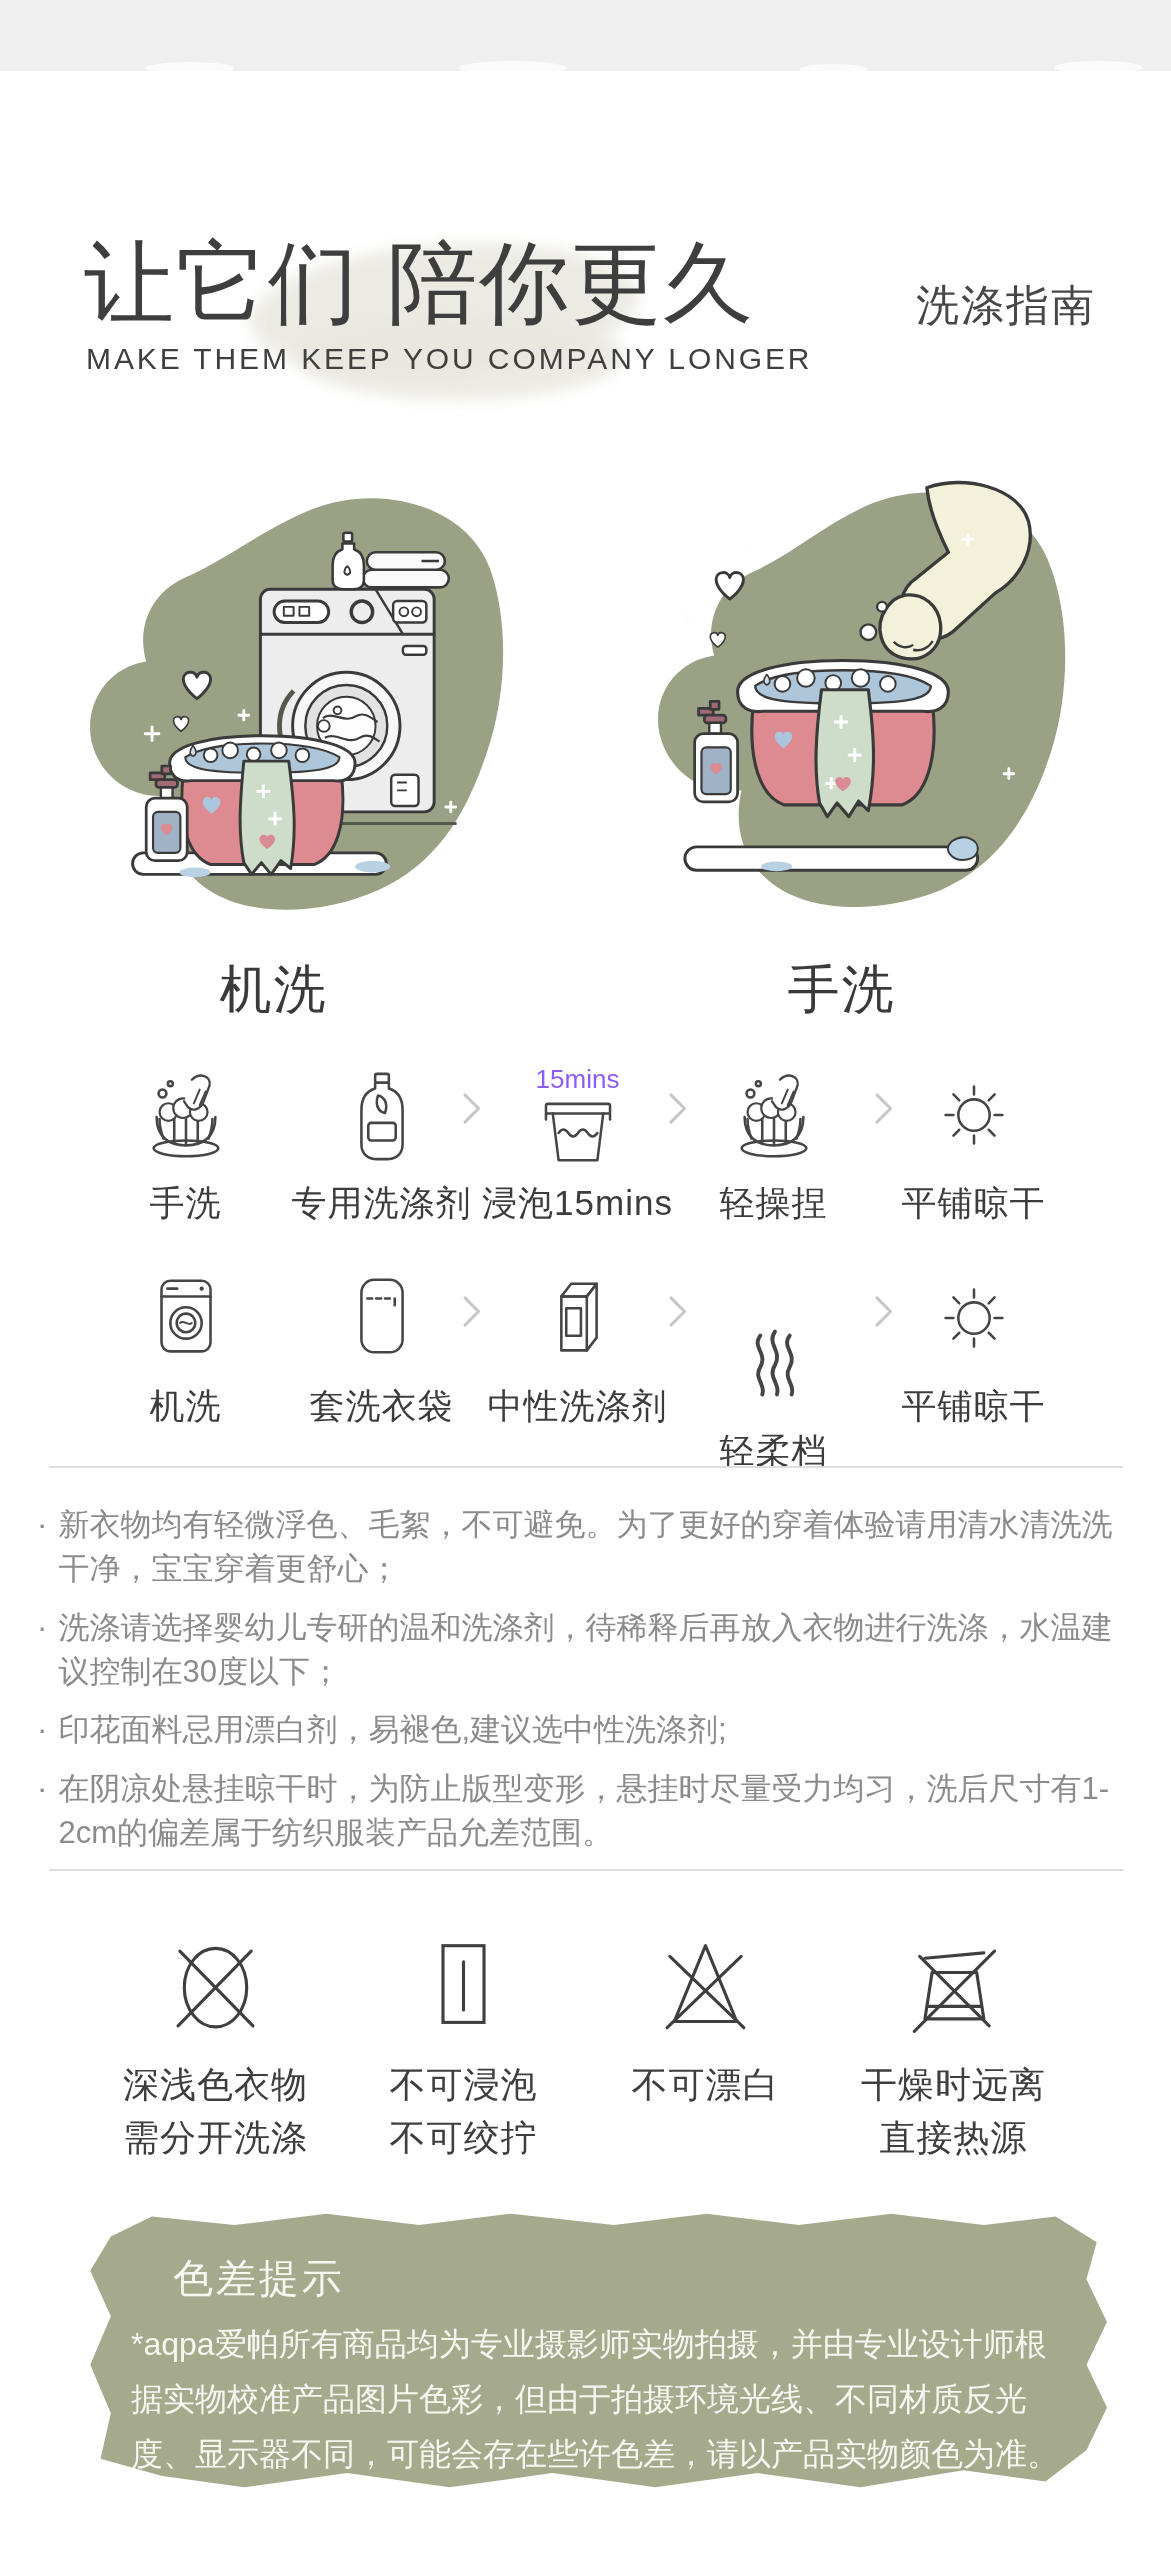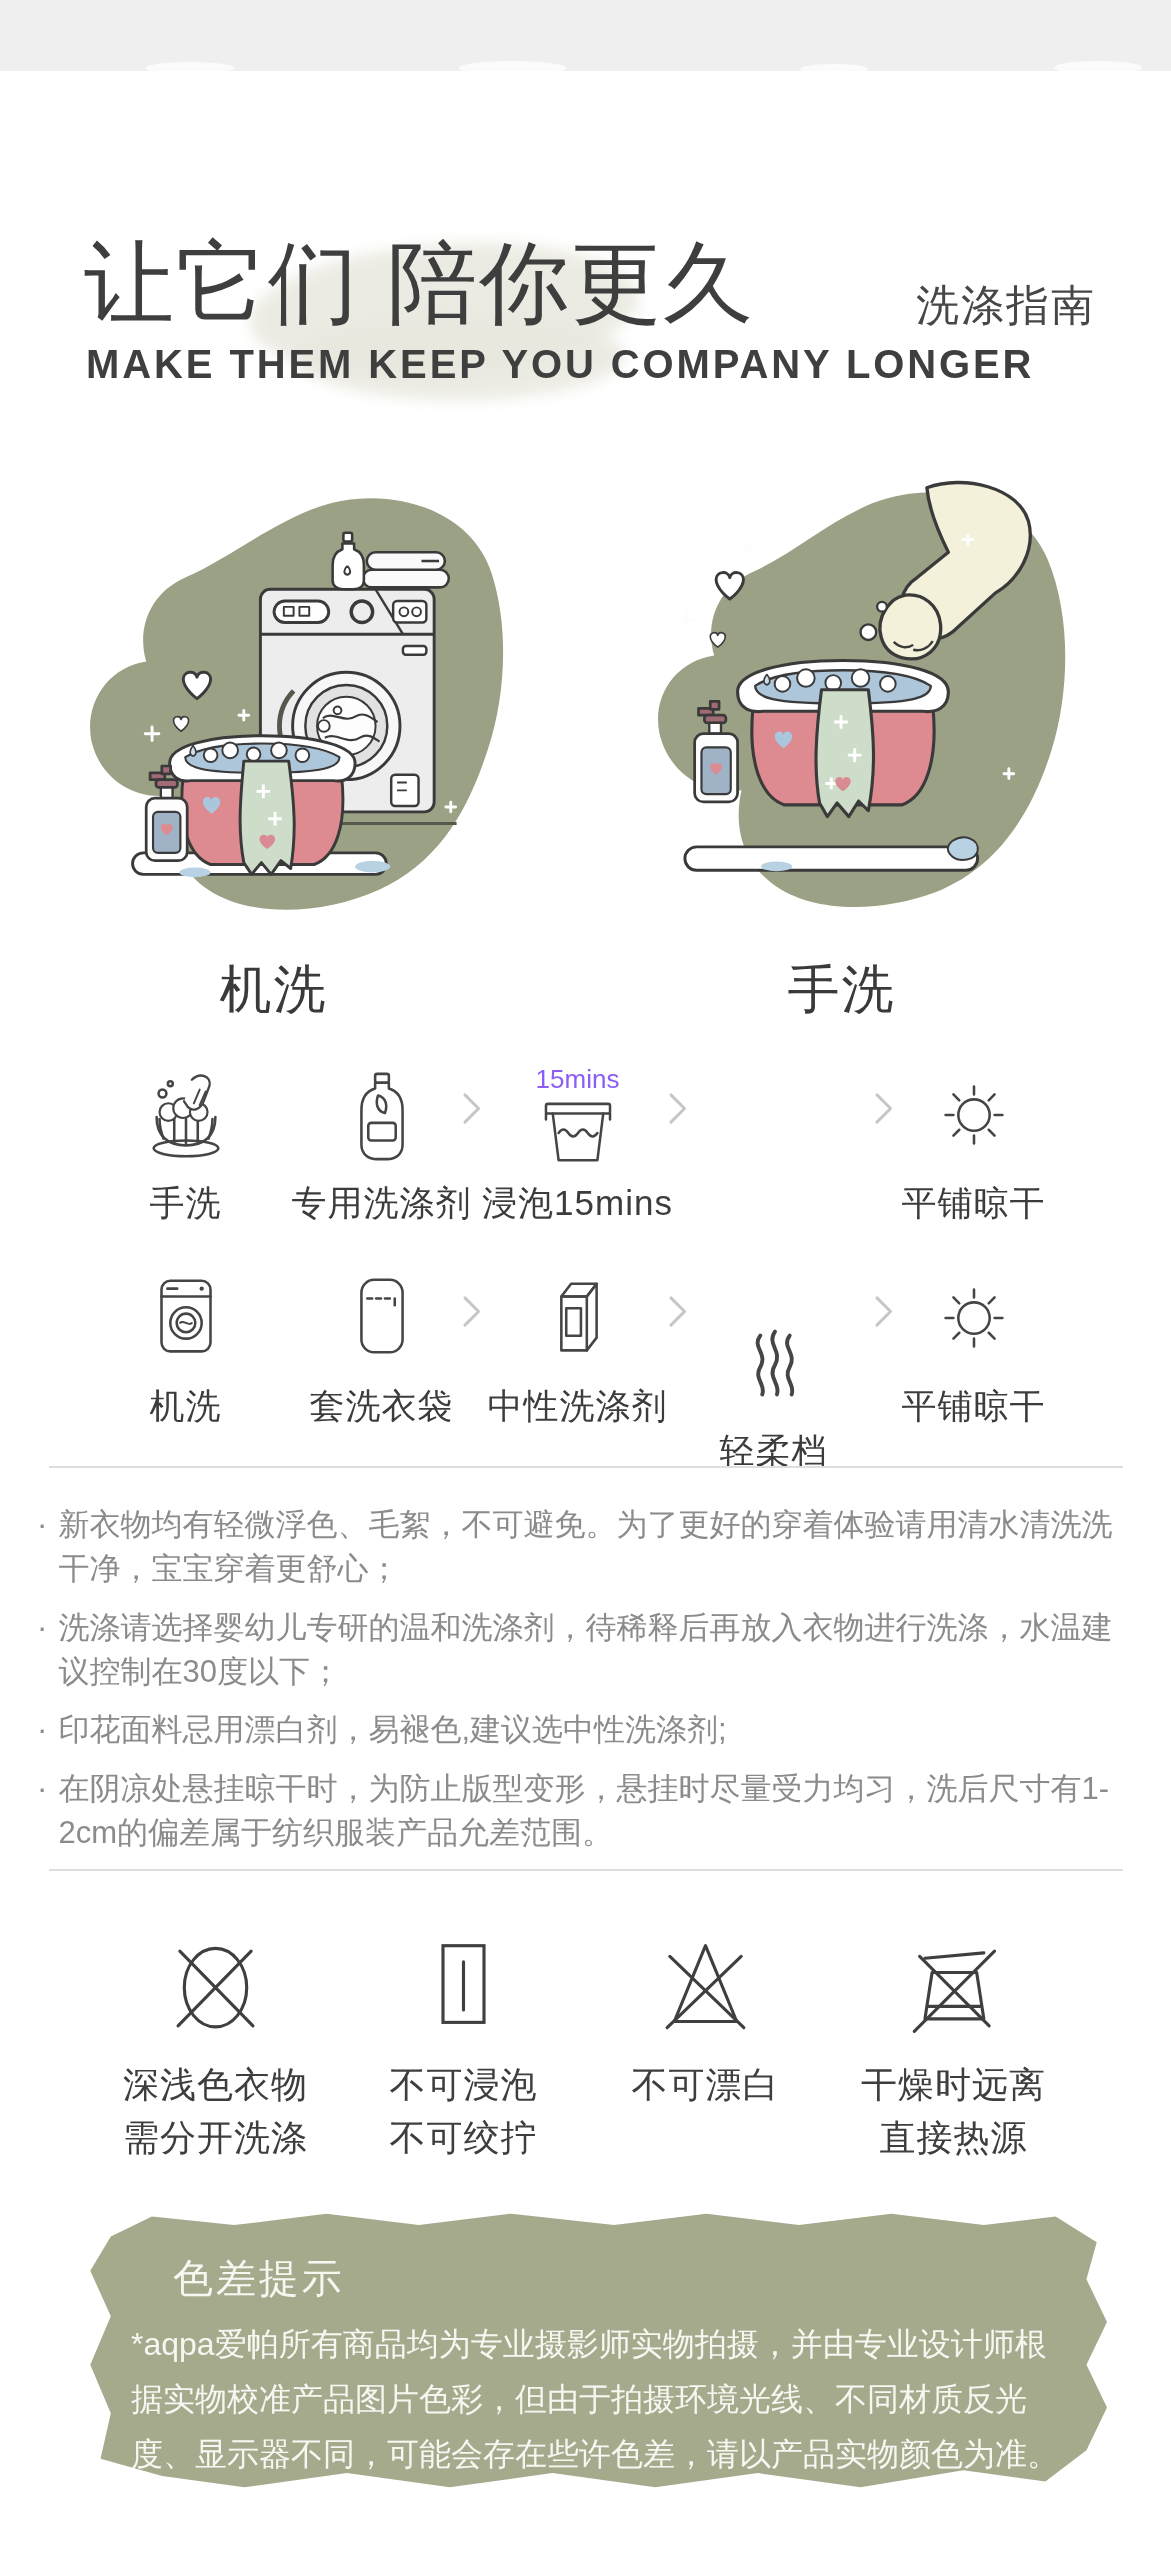--- a/index.html
+++ b/index.html
@@ -8,21 +8,21 @@
 
   
   .top-band{position:absolute;left:0;top:0;width:1171px;height:71px;background:var(--top-band,#efefef);}
   .nick{position:absolute;background:rgba(255,255,255,.75);border-radius:50%;}
 
   
   .brush{position:absolute;border-radius:50%;background:var(--brush,#e9e8df);filter:blur(6.8px);opacity:.85;}
   .title{position:absolute;left:84px;top:223px;margin:0;font-size:90px;font-weight:500;
          color:var(--text-dark,#3e3e3e);letter-spacing:2px;white-space:nowrap;}
   .side-label{position:absolute;left:916px;top:277px;font-size:43px;color:#474747;letter-spacing:2px;}
-  .subtitle{position:absolute;left:86px;top:342px;font-size:40px;font-weight:700;color:#3f3f3f;
+  .subtitle{position:absolute;left:86px;top:342px;font-size:30px;font-weight:400;color:#3f3f3f;
             letter-spacing:2.9px;white-space:nowrap;}
 
   
   .illu{position:absolute;}
   .illu-label{position:absolute;width:195px;text-align:center;font-size:52px;font-weight:500;
               color:#3a3a3a;letter-spacing:2px;}
 
   
   .step-cell{position:absolute;width:195px;text-align:center;}
   .icon-box{position:relative;height:102px;display:flex;align-items:flex-end;justify-content:center;}
@@ -246,20 +246,41 @@
         <rect x="17" y="4" width="66" height="10" rx="2"></rect>
         <path d="M17,14 v6 M83,14 v6"></path>
         <path d="M24,14 l6,48 h40 l6,-48"></path>
         <path d="M30,34 q5,-7 10,0 t10,0 t10,0 t10,0"></path>
       </g>
         </svg>
       </div>
     <div class="step-label">浸泡15mins</div>
   </div>
 
+  <div class="step-cell" style="left:676px;top:1064px;">
+    <div class="icon-box">
+        <svg width="98" height="98" viewBox="0 0 100 100">
+      <g stroke="#454545" fill="none" stroke-width="2.6" stroke-linecap="round" stroke-linejoin="round">
+        <ellipse cx="50" cy="82" rx="33" ry="8"></ellipse>
+        <path d="M20,50 C20,70 32,79 50,79 C68,79 80,70 80,50"></path>
+        <path d="M27,72 C24,64 23,58 23,52 M38,77 V52 M50,78 V52 M62,77 V52 M73,72 C76,64 77,58 77,52"></path>
+        <g fill="#ffffff" stroke-width="2.2">
+              <circle cx="32" cy="45" r="9"></circle>
+              <circle cx="47" cy="41" r="10"></circle>
+              <circle cx="63" cy="45" r="9"></circle>
+            </g>
+        <path d="M56,12 C64,4 76,8 74,18 L68,34 C65,42 57,45 52,40 L48,34" fill="#ffffff" stroke-width="2.4"></path>
+        <path d="M58,36 L64,22 M64,38 L70,24" stroke-width="2"></path>
+        <circle cx="26" cy="26" r="4"></circle>
+            <circle cx="34" cy="16" r="2.5"></circle>
+      </g>
+        </svg>
+      </div>
+    <div class="step-label">轻操捏</div>
+  </div>
 
   <div class="step-cell" style="left:876px;top:1064px;">
     <div class="icon-box">
         <svg width="98" height="98" viewBox="0 0 100 100">
       <g stroke="#454545" fill="none" stroke-width="2.6" stroke-linecap="round">
         <circle cx="50" cy="48" r="16"></circle>
         <path d="M50,19 v8 M50,69 v8 M21,48 h8 M71,48 h8 M29,27 l6,6 M65,63 l6,6 M71,27 l-6,6 M35,63 l-6,6"></path>
       </g>
         </svg>
       </div>

